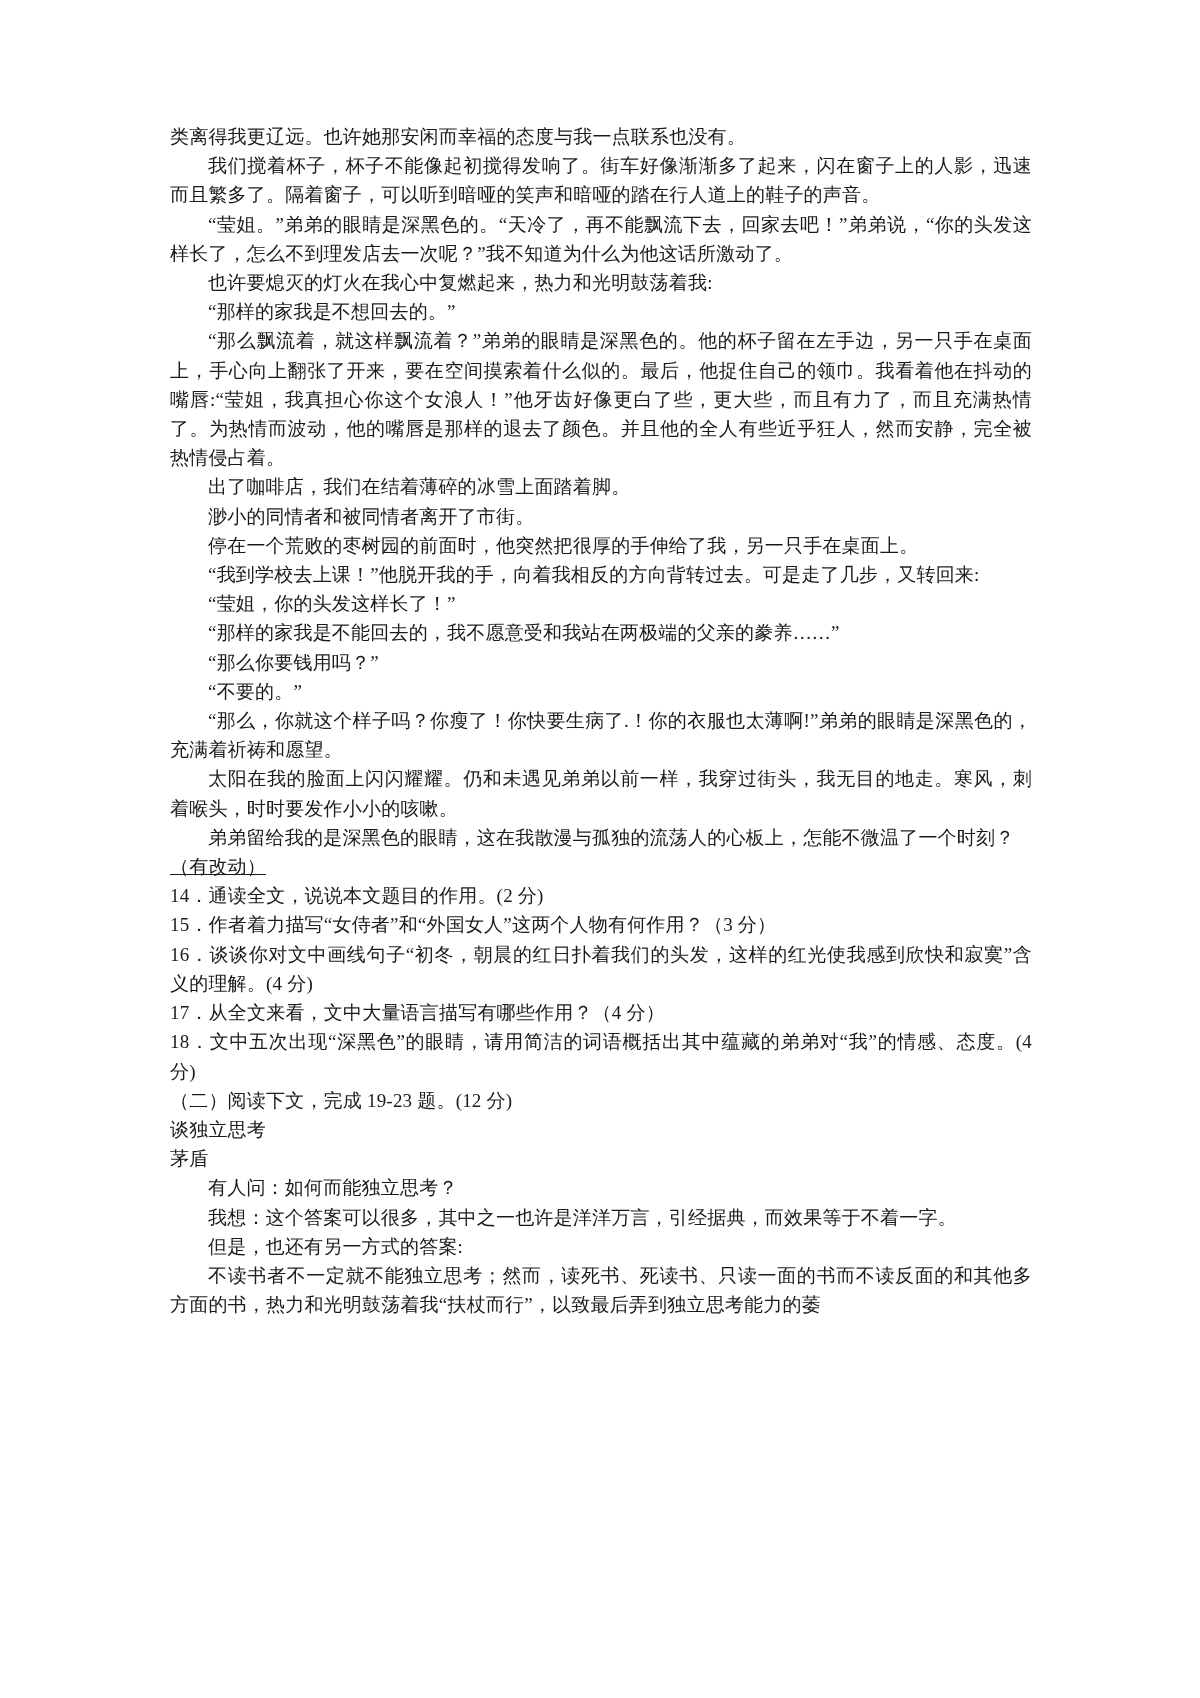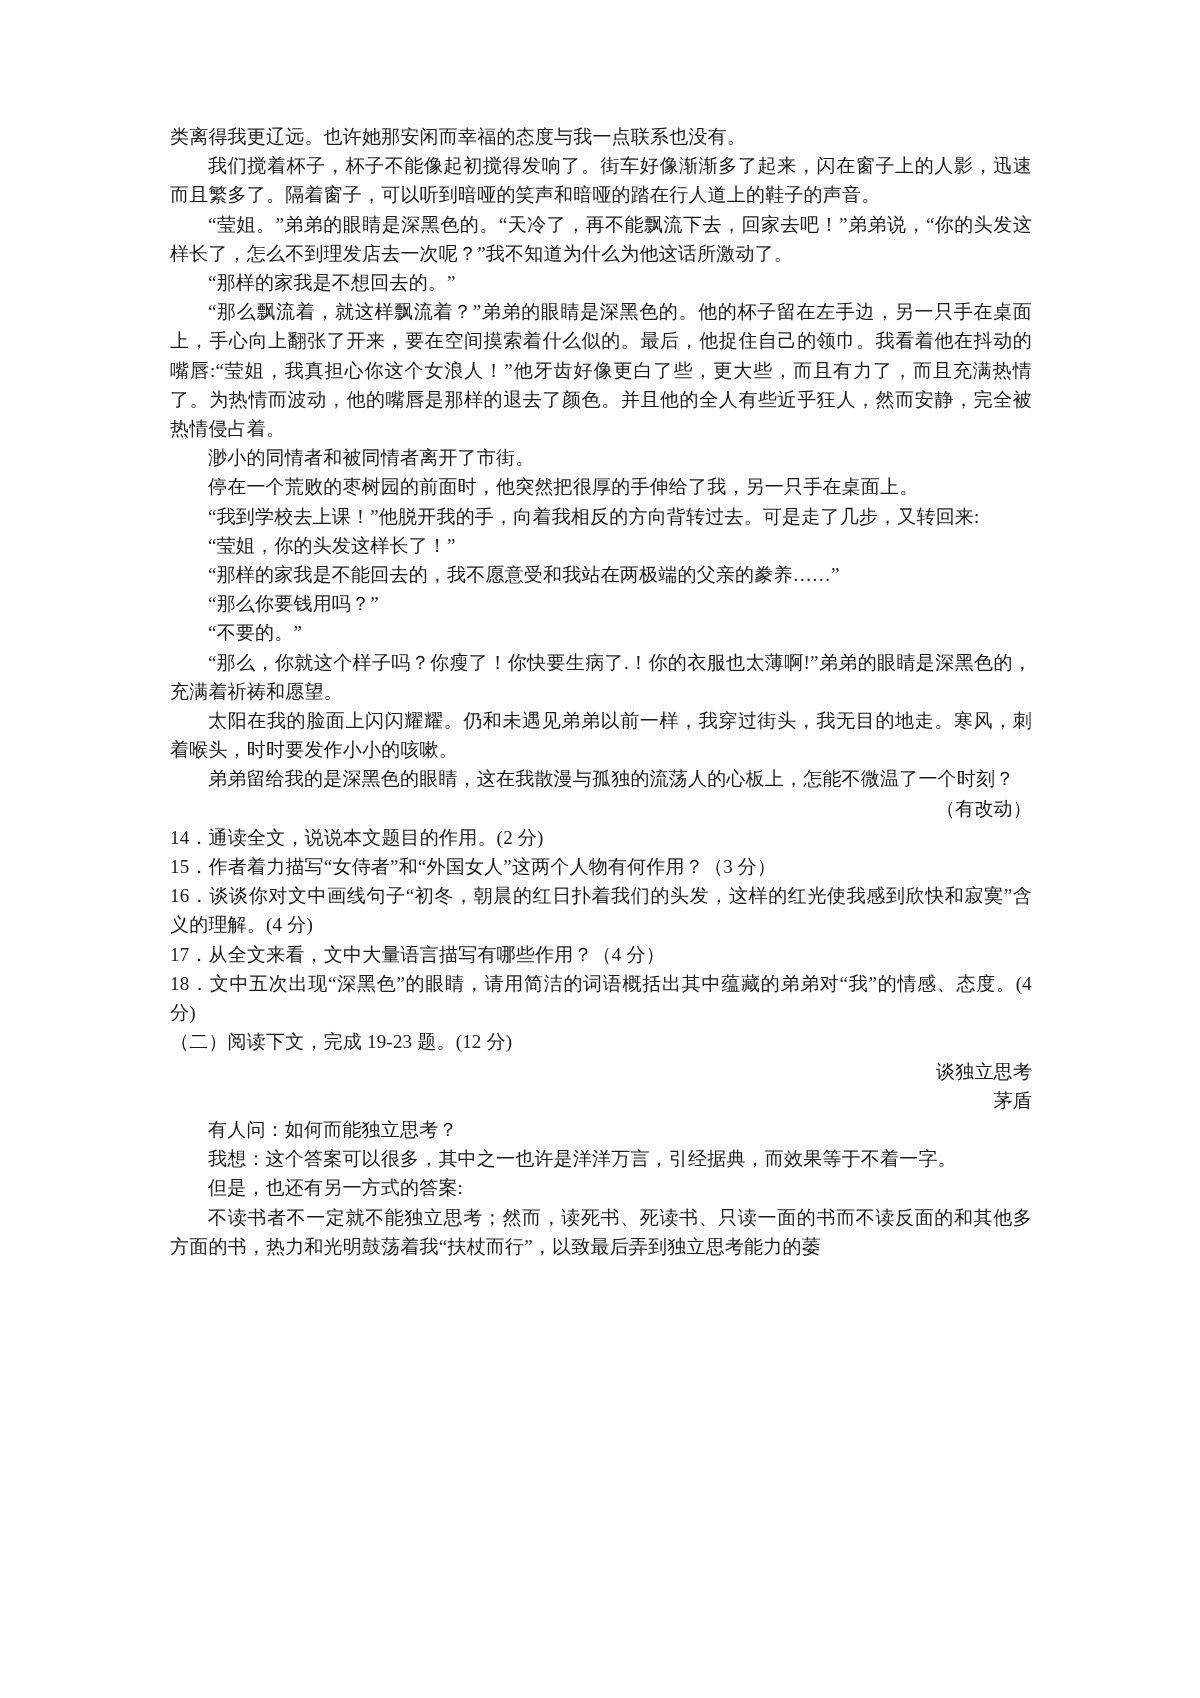--- a/index.html
+++ b/index.html
@@ -25,33 +25,35 @@
     margin: 0;
     font-size: 19px;
     line-height: 29.2px;
     text-align: justify;
     text-justify: inter-ideograph;
     letter-spacing: 0.2px;
     word-break: break-all;
   }
   .para.indent { text-indent: 2em; }
   .para.noindent { text-indent: 0; }
-  .para.right { text-align: right; text-indent: 0; }
-  .para.center { text-align: right; text-indent: 0; }
+  .para.right { text-align: left; text-indent: 0; text-decoration: underline; }
+  .para.center { text-align: left; text-indent: 0; }
 </style>
 </head>
 <body>
 
 <div class="page">
   <div>
       <p class="para noindent">类离得我更辽远。也许她那安闲而幸福的态度与我一点联系也没有。</p>
       <p class="para indent">我们搅着杯子，杯子不能像起初搅得发响了。街车好像渐渐多了起来，闪在窗子上的人影，迅速而且繁多了。隔着窗子，可以听到暗哑的笑声和暗哑的踏在行人道上的鞋子的声音。</p>
       <p class="para indent">“莹姐。”弟弟的眼睛是深黑色的。“天冷了，再不能飘流下去，回家去吧！”弟弟说，“你的头发这样长了，怎么不到理发店去一次呢？”我不知道为什么为他这话所激动了。</p>
+      <p class="para indent">也许要熄灭的灯火在我心中复燃起来，热力和光明鼓荡着我:</p>
       <p class="para indent">“那样的家我是不想回去的。”</p>
       <p class="para indent">“那么飘流着，就这样飘流着？”弟弟的眼睛是深黑色的。他的杯子留在左手边，另一只手在桌面上，手心向上翻张了开来，要在空间摸索着什么似的。最后，他捉住自己的领巾。我看着他在抖动的嘴唇:“莹姐，我真担心你这个女浪人！”他牙齿好像更白了些，更大些，而且有力了，而且充满热情了。为热情而波动，他的嘴唇是那样的退去了颜色。并且他的全人有些近乎狂人，然而安静，完全被热情侵占着。</p>
+      <p class="para indent">出了咖啡店，我们在结着薄碎的冰雪上面踏着脚。</p>
       <p class="para indent">渺小的同情者和被同情者离开了市街。</p>
       <p class="para indent">停在一个荒败的枣树园的前面时，他突然把很厚的手伸给了我，另一只手在桌面上。</p>
       <p class="para indent">“我到学校去上课！”他脱开我的手，向着我相反的方向背转过去。可是走了几步，又转回来:</p>
       <p class="para indent">“莹姐，你的头发这样长了！”</p>
       <p class="para indent">“那样的家我是不能回去的，我不愿意受和我站在两极端的父亲的豢养……”</p>
       <p class="para indent">“那么你要钱用吗？”</p>
       <p class="para indent">“不要的。”</p>
       <p class="para indent">“那么，你就这个样子吗？你瘦了！你快要生病了.！你的衣服也太薄啊!”弟弟的眼睛是深黑色的，充满着祈祷和愿望。</p>
       <p class="para indent">太阳在我的脸面上闪闪耀耀。仍和未遇见弟弟以前一样，我穿过街头，我无目的地走。寒风，刺着喉头，时时要发作小小的咳嗽。</p>
       <p class="para indent">弟弟留给我的是深黑色的眼睛，这在我散漫与孤独的流荡人的心板上，怎能不微温了一个时刻？</p>

